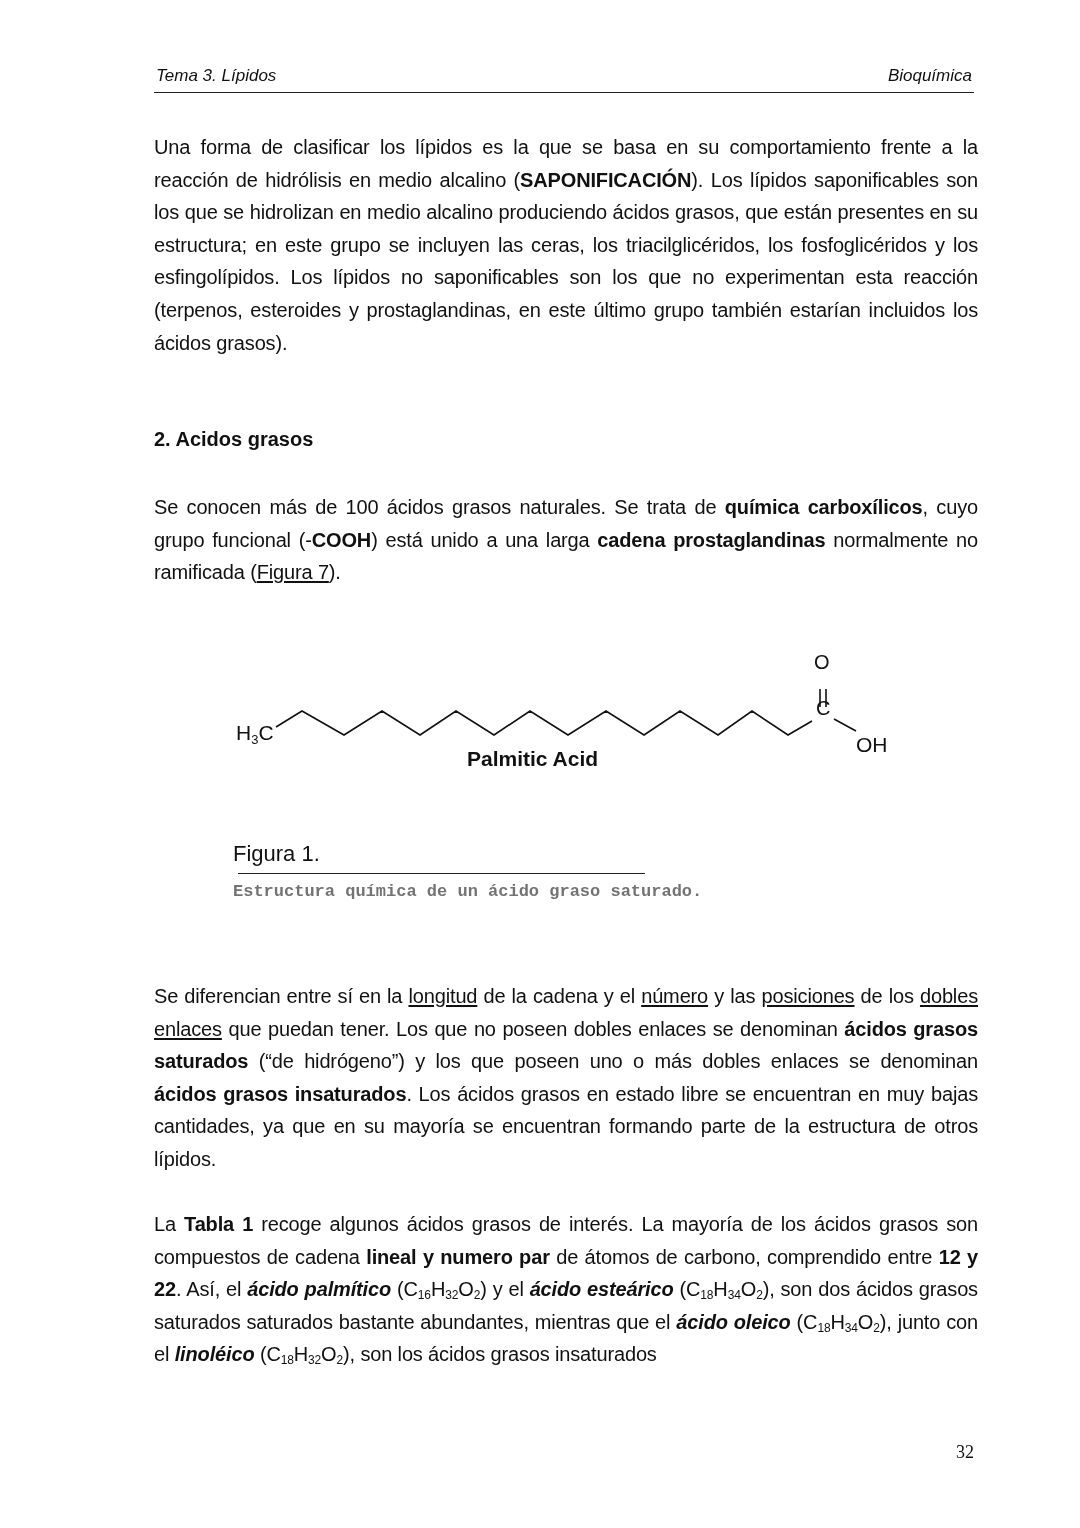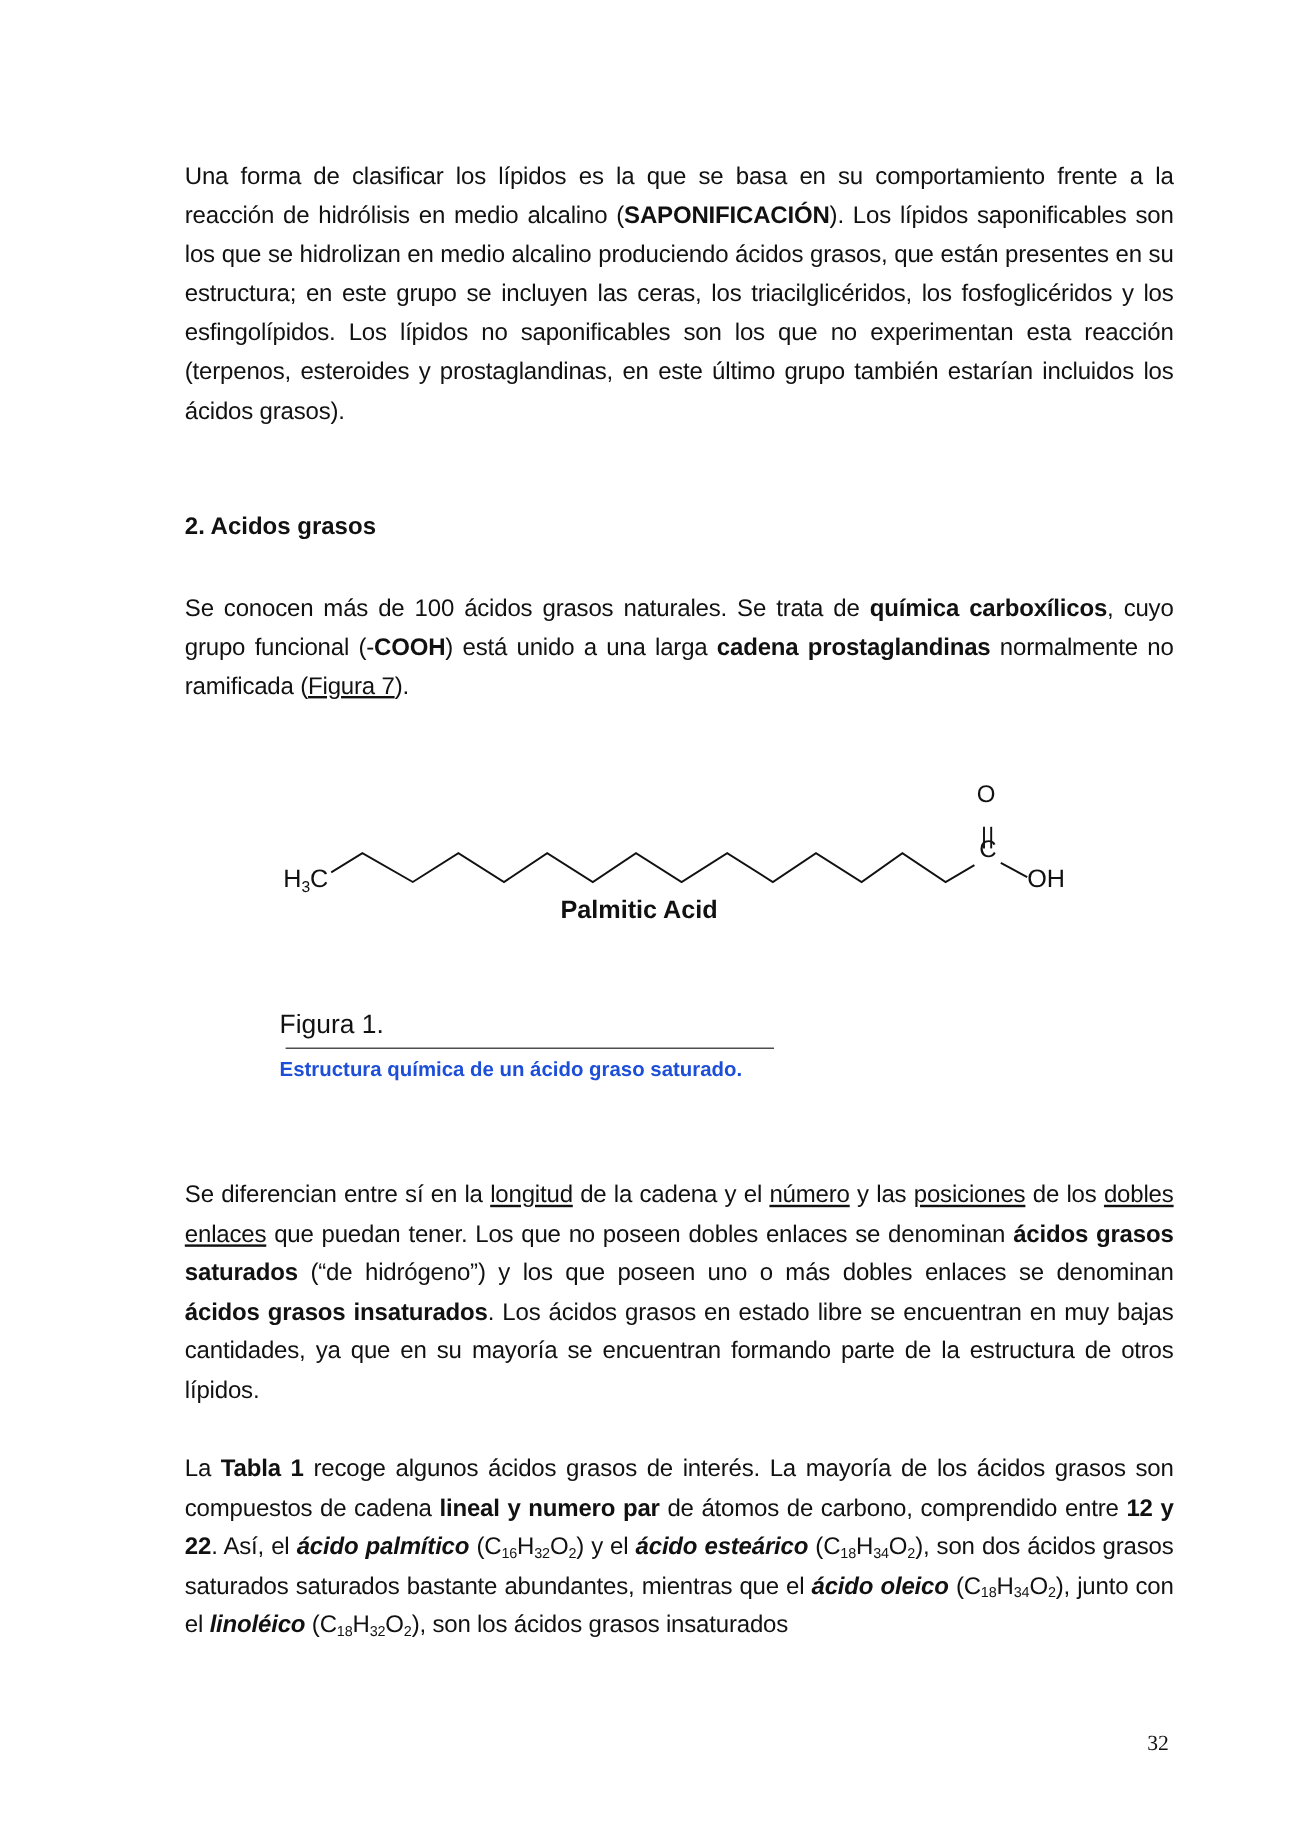--- a/index.html
+++ b/index.html
@@ -22,32 +22,36 @@
     sub { font-size: 12px; vertical-align: -3px; line-height: 0; }
     .heading {
       position: absolute; left: 154px; top: 428px;
       font-family: "Liberation Sans", sans-serif; font-size: 20px; font-weight: bold; color: #111;
     }
     .figure { position: absolute; left: 230px; top: 645px; width: 680px; height: 140px; }
     .fig-label-h3c { position: absolute; left: 6px; top: 76px; font-family: "Liberation Sans", sans-serif; font-size: 21px; }
     .fig-label-h3c sub { font-size: 13px; vertical-align: -4px; }
     .fig-label-o { position: absolute; left: 584px; top: 6px; font-family: "Liberation Sans", sans-serif; font-size: 20px; }
     .fig-label-c { position: absolute; left: 586px; top: 52px; font-family: "Liberation Sans", sans-serif; font-size: 20px; }
-    .fig-label-oh { position: absolute; left: 626px; top: 76px; font-family: "Liberation Sans", sans-serif; font-size: 21px; }
+    .fig-label-oh { position: absolute; left: 626px; top: 88px; font-family: "Liberation Sans", sans-serif; font-size: 21px; }
     .fig-title { position: absolute; left: 237px; top: 102px; font-family: "Liberation Sans", sans-serif; font-size: 21px; font-weight: bold; }
     .caption-num { position: absolute; left: 233px; top: 841px; font-family: "Liberation Sans", sans-serif; font-size: 22px; color: #111; }
     .caption-rule { position: absolute; left: 238px; top: 873px; width: 407px; height: 0; border-top: 1.5px solid #222; }
-    .caption-text { position: absolute; left: 233px; top: 882px; font-family: Liberation Sans, sans-serif; font-size: 17px; font-weight: bold; color: #1d4ed8; }
+    .caption-text { position: absolute; left: 233px; top: 882px; font-family: Liberation Mono, monospace; font-size: 17px; font-weight: bold; color: #737373; }
     .page-number { position: absolute; left: 956px; top: 1442px; font-family: "Liberation Serif", serif; font-size: 18px; color: #111; }
   </style>
 </head>
 <body>
 
 <div class="page">
 
+  <div class="header">
+    <span class="left">Tema 3. Lípidos</span>
+    <span class="right">Bioquímica</span>
+  </div>
 
   <p class="para" style="top:131px; margin:0;"><span>Una forma de clasificar los lípidos es la que se basa en su comportamiento frente a la reacción de hidrólisis en medio alcalino (</span><b>SAPONIFICACIÓN</b><span>). Los lípidos saponificables son los que se hidrolizan en medio alcalino produciendo ácidos grasos, que están presentes en su estructura; en este grupo se incluyen las ceras, los triacilglicéridos, los fosfoglicéridos y los esfingolípidos. Los lípidos no saponificables son los que no experimentan esta reacción (terpenos, esteroides y prostaglandinas, en este último grupo también estarían incluidos los ácidos grasos).</span></p>
 
   <div class="heading">2. Acidos grasos</div>
 
   <p class="para" style="top:491px; margin:0;"><span>Se conocen más de 100 ácidos grasos naturales. Se trata de </span><b>química carboxílicos</b><span>, cuyo grupo funcional (-</span><b>COOH</b><span>) está unido a una larga </span><b>cadena prostaglandinas</b><span> normalmente no ramificada (</span><span class="u">Figura 7</span><span>).</span></p>
 
   <div class="figure">
     <svg width="680" height="140" viewBox="0 0 680 140">
       <polyline fill="none" stroke="#111" stroke-width="1.6" points="46,82 72,66 114,90 152,66 190,90 226,66 264,90 300,66 338,90 376,66 414,90 450,66 488,90 522,66 558,90 582,76"></polyline>

